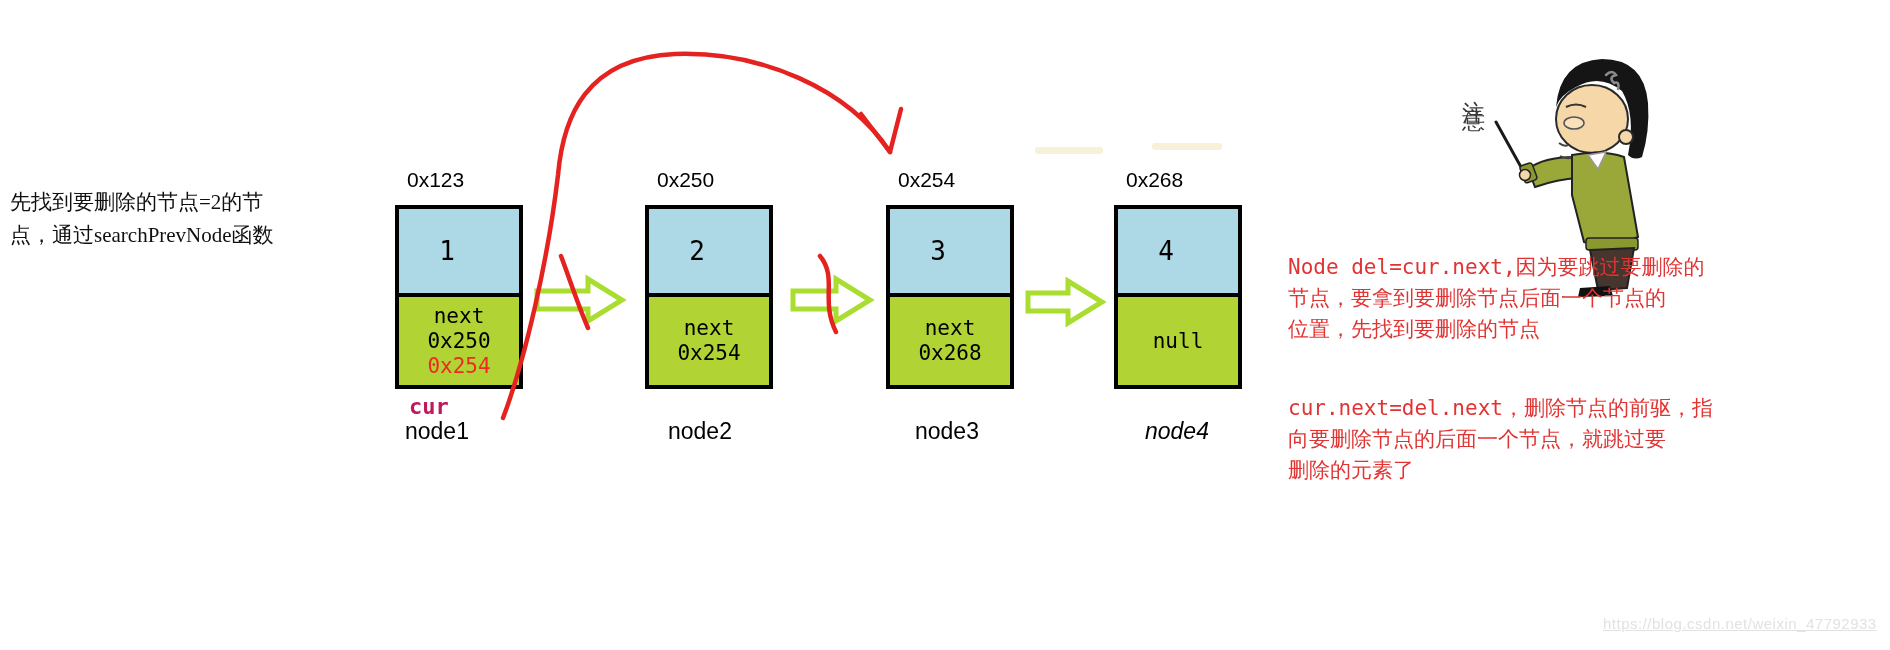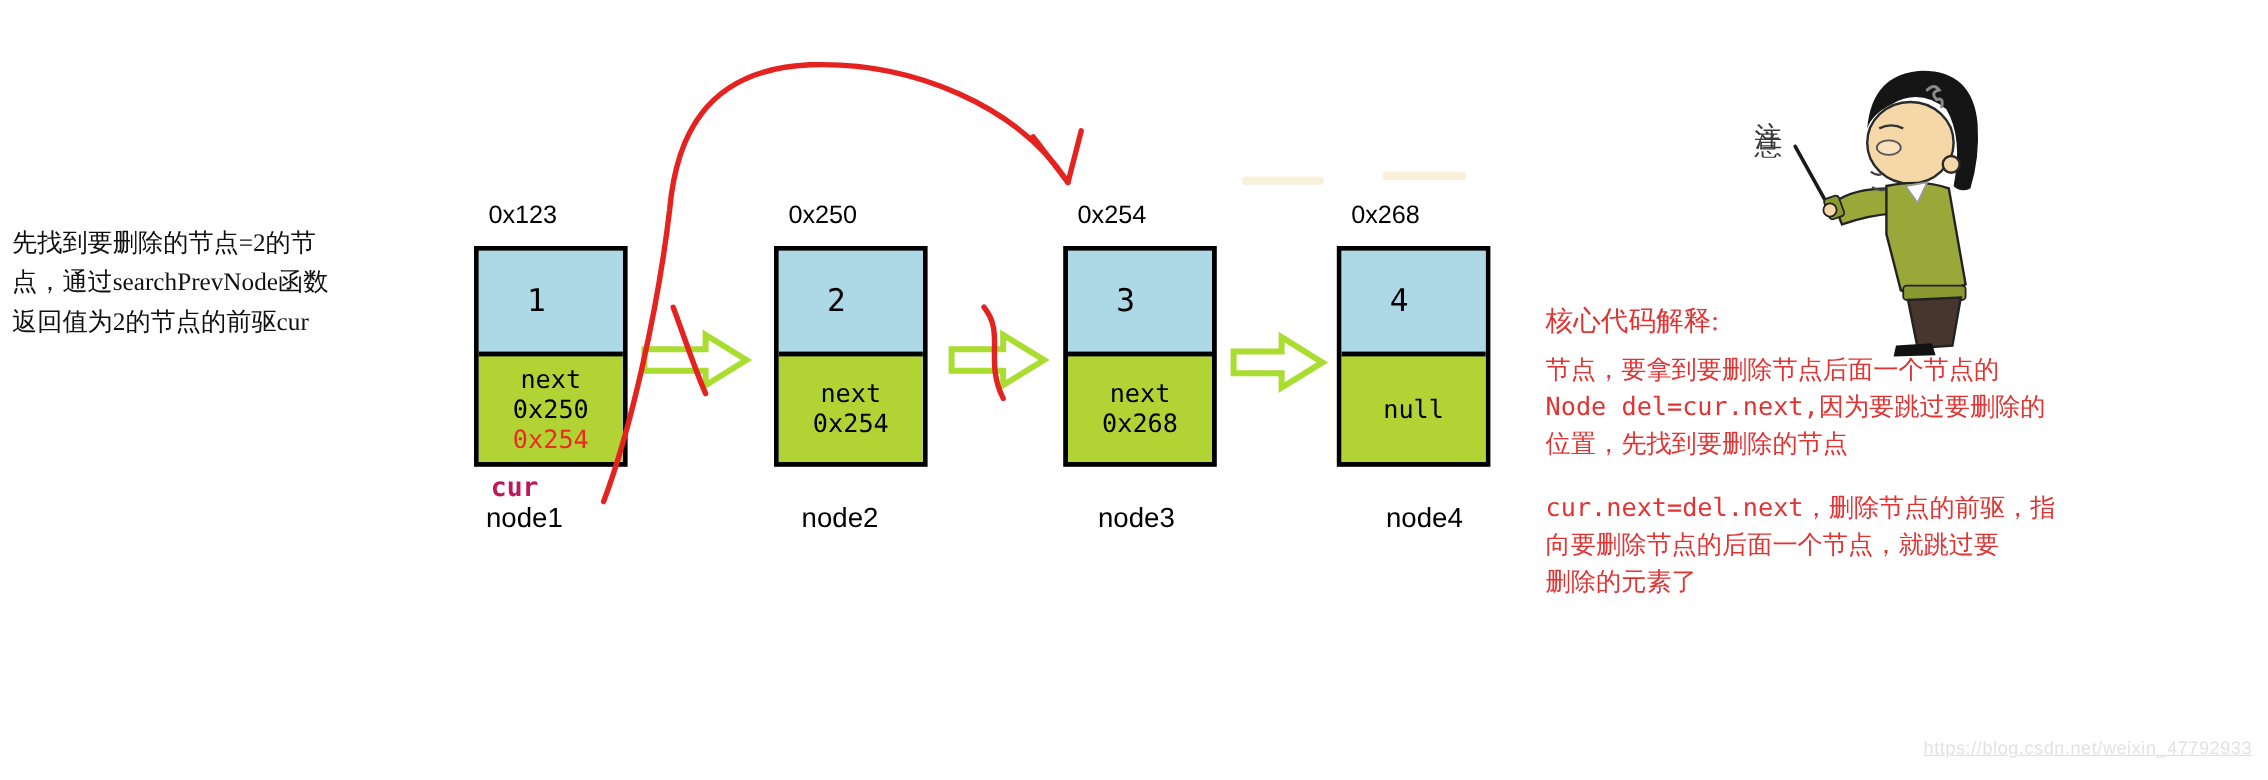--- a/index.html
+++ b/index.html
@@ -18,48 +18,47 @@
   .cell-blue{height:84px;background:#add8e6;display:flex;align-items:center;justify-content:center;
              font-family:"DejaVu Sans Mono",monospace;font-size:26px;}
   .cell-blue span{transform:translateX(-12px);}
   .cell-green{height:88px;background:#b1d334;border-top:4px solid #000;display:flex;
               flex-direction:column;align-items:center;justify-content:center;
               font-family:"DejaVu Sans Mono",monospace;font-size:21px;line-height:25px;}
   .red{color:#ee2b22;}
   .pointer-label{position:absolute;top:189px;left:14px;color:#be185d;font-weight:bold;
                  font-family:"DejaVu Sans Mono",monospace;font-size:22px;}
   .node-label{position:absolute;top:213px;font-size:23px;color:#000;white-space:nowrap;}
-  .lbl-n1{left:10px;} .lbl-n2{left:23px;} .lbl-n3{left:29px;} .lbl-n4{left:41px;}
+  .lbl-n1{left:10px;} .lbl-n2{left:23px;} .lbl-n3{left:29px;} .lbl-n4{left:31px;font-style:italic;}
 
   
   .overlay{position:absolute;left:0;top:0;width:1890px;height:650px;pointer-events:none;}
 
   
   .cartoon{position:absolute;left:1480px;top:45px;width:200px;height:260px;pointer-events:none;}
   .caption{position:absolute;left:1458px;top:82px;writing-mode:vertical-rl;
            font-family:"Liberation Serif",serif;font-size:23px;color:#3a3a3a;letter-spacing:7px;}
 
   
   .annotation{position:absolute;left:1288px;top:252px;color:#e23333;white-space:nowrap;}
   .ann-heading{font-family:"Liberation Serif",serif;font-size:23px;margin:0 0 10px 0;}
   .ann-line{font-family:"DejaVu Sans Mono",monospace;font-size:21px;line-height:31px;}
-  .para2{margin-top:22px;}
+  .para2{margin-top:48px;}
 
   .watermark{position:absolute;left:1603px;top:615px;font-size:15px;color:#e2e2e2;
              font-family:"Liberation Sans",sans-serif;letter-spacing:.5px;text-decoration:underline;}
 </style>
 </head>
 <body>
 
 <div class="canvas">
 
   <div class="note">
     <div>先找到要删除的节点=2的节</div>
     <div>点，通过searchPrevNode函数</div>
-    <div>返回值为2的节点的前驱cur</div>
   </div>
 
   <div class="node n1">
     <div class="addr">0x123</div>
     <div class="box">
       <div class="cell-blue">
         <span>1</span>
       </div>
       <div class="cell-green">
         <span>next</span>
@@ -152,24 +151,23 @@
     <path d="M 92 110 Q 122 104 144 112 L 158 192 Q 128 205 104 197 L 92 150 Z" fill="#9aa83a" stroke="#222" stroke-width="2"></path>
     <path d="M 108 110 L 126 107 L 118 124 Z" fill="#ffffff" stroke="#999" stroke-width="1.5"></path>
     <rect x="106" y="193" width="52" height="12" rx="3" fill="#8a9830" stroke="#222" stroke-width="1.5"></rect>
 
     <path d="M 110 205 L 154 203 L 147 243 L 118 245 Z" fill="#46362e" stroke="#222" stroke-width="2"></path>
     <path d="M 100 243 L 130 241 L 133 251 L 98 252 Z" fill="#111111"></path>
   </svg>
   <div class="caption">注意</div>
 
   <div class="annotation">
-    <div class="ann-heading">核心代码解释:</div>
     <div>
+      <div class="ann-line">Node del=cur.next,因为要跳过要删除的</div>
       <div class="ann-line">节点，要拿到要删除节点后面一个节点的</div>
-      <div class="ann-line">Node del=cur.next,因为要跳过要删除的</div>
       <div class="ann-line">位置，先找到要删除的节点</div>
     </div>
     <div class="para2">
       <div class="ann-line">cur.next=del.next，删除节点的前驱，指</div>
       <div class="ann-line">向要删除节点的后面一个节点，就跳过要</div>
       <div class="ann-line">删除的元素了</div>
     </div>
   </div>
 
   <div class="watermark">https://blog.csdn.net/weixin_47792933</div>

